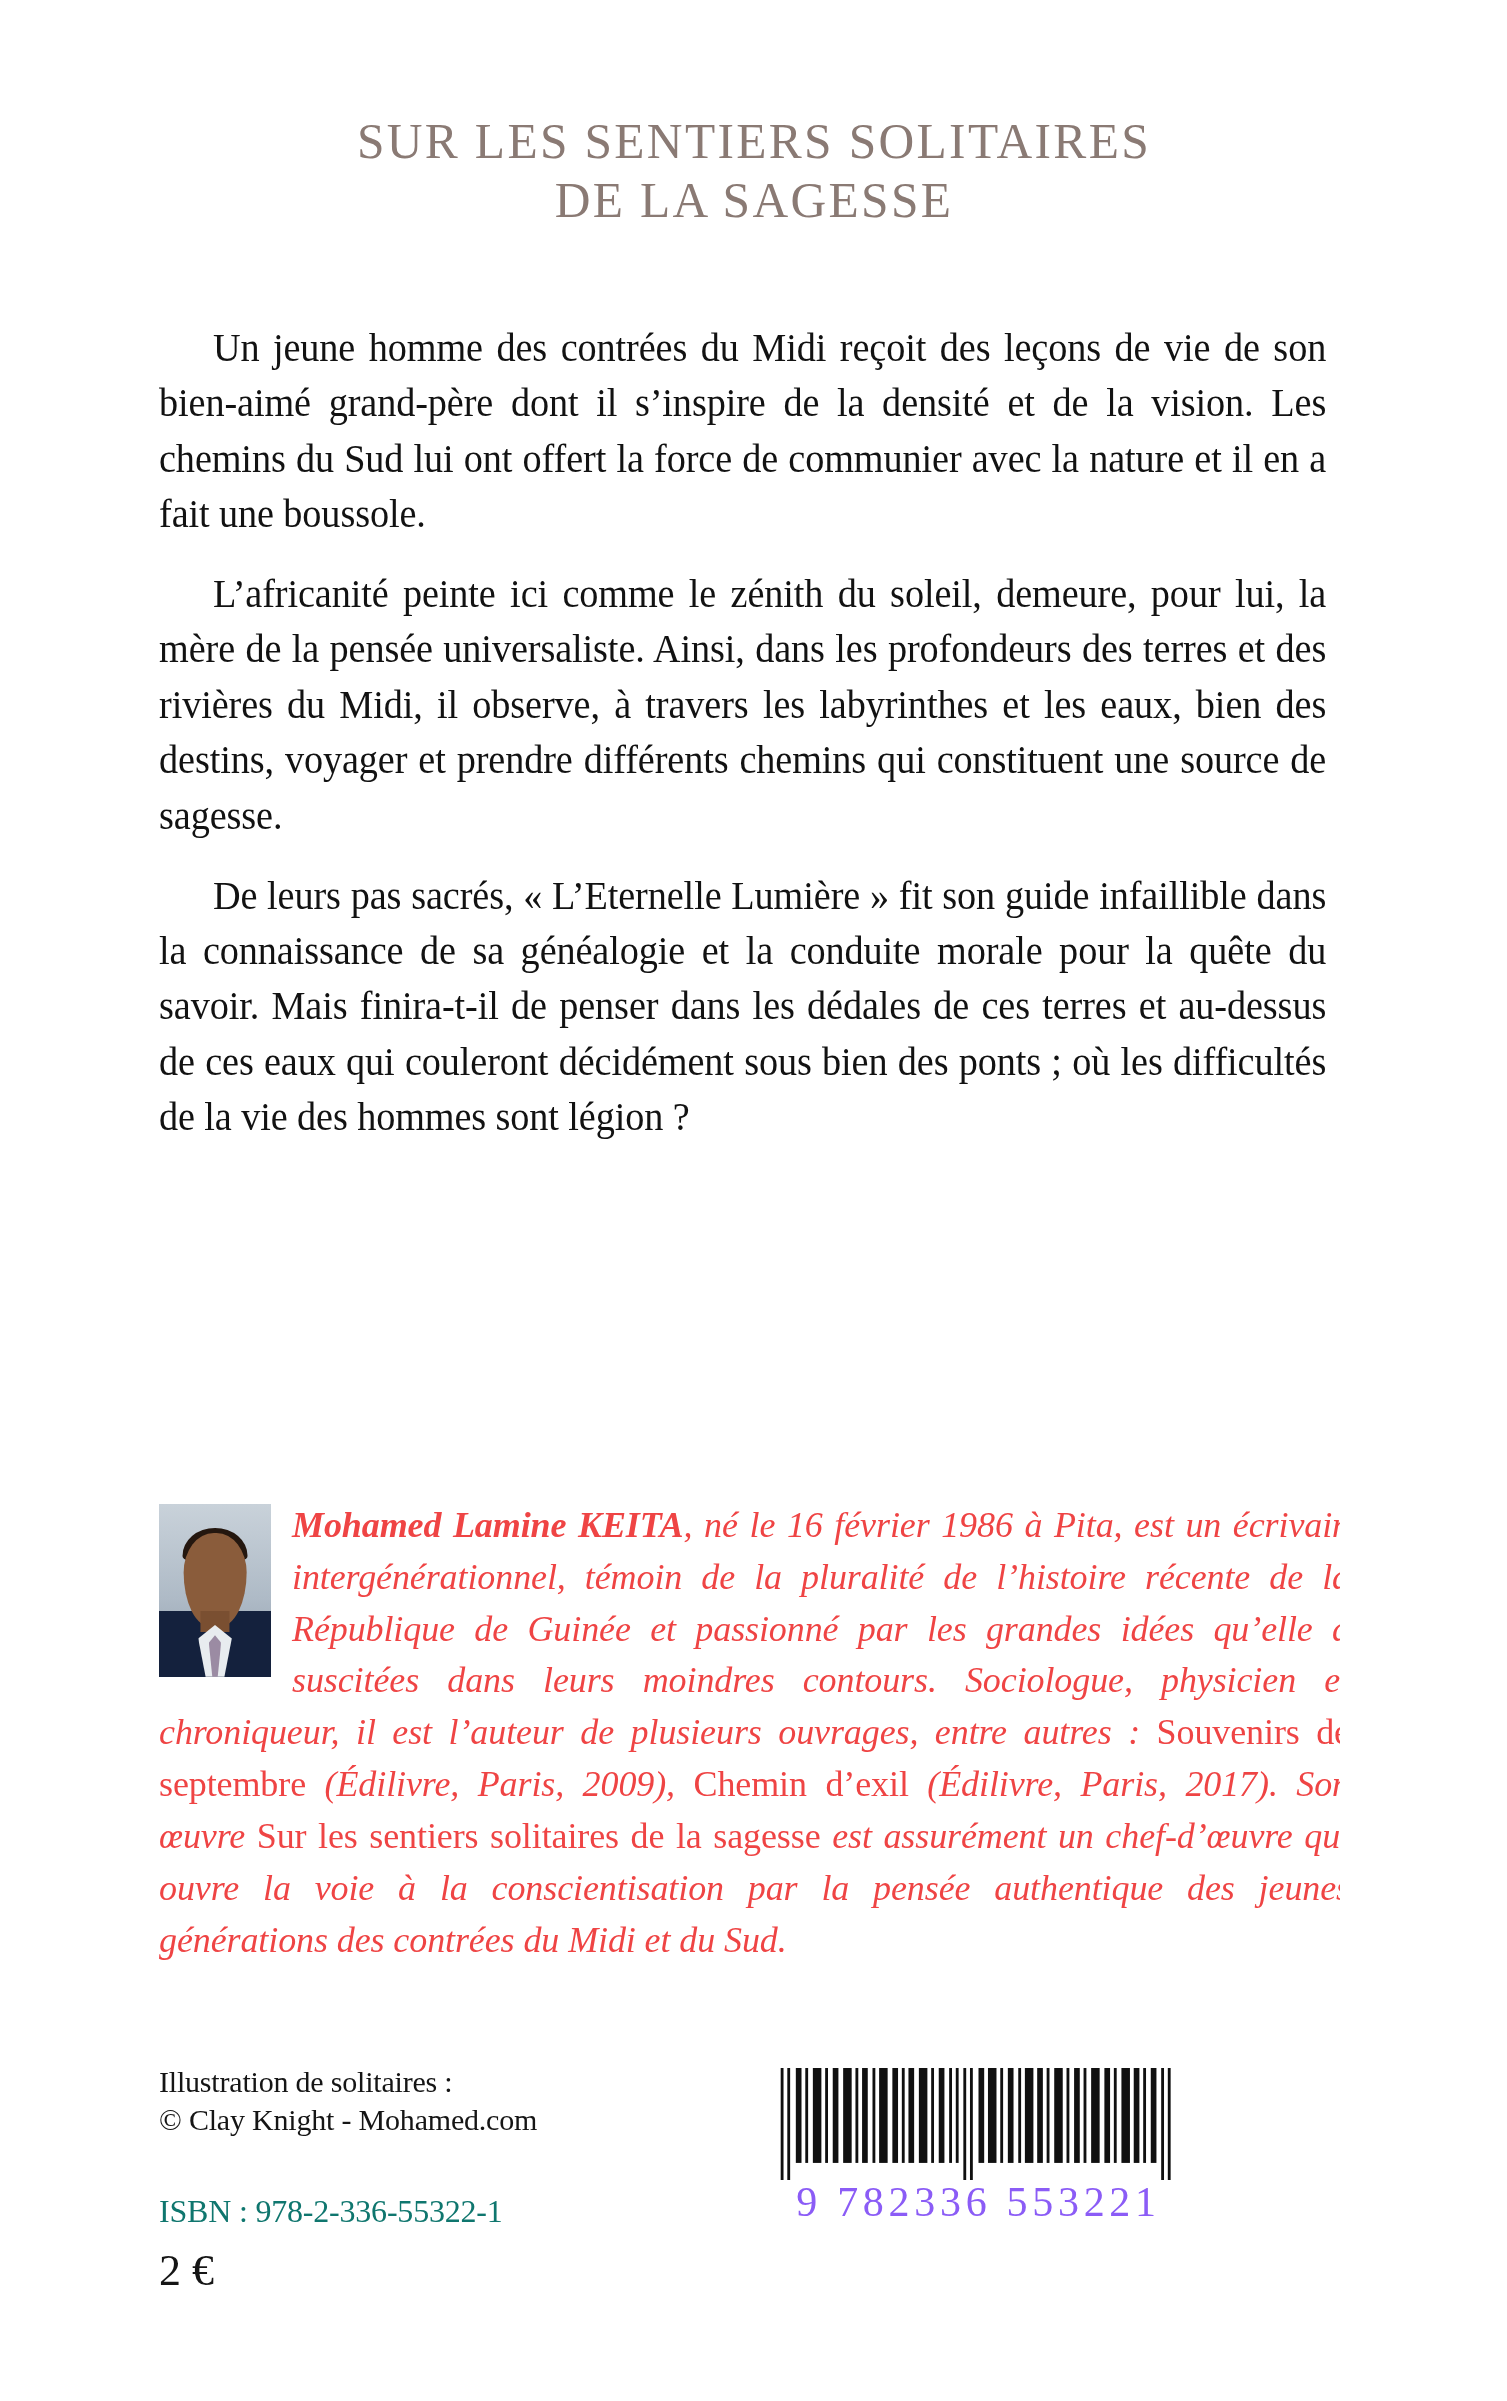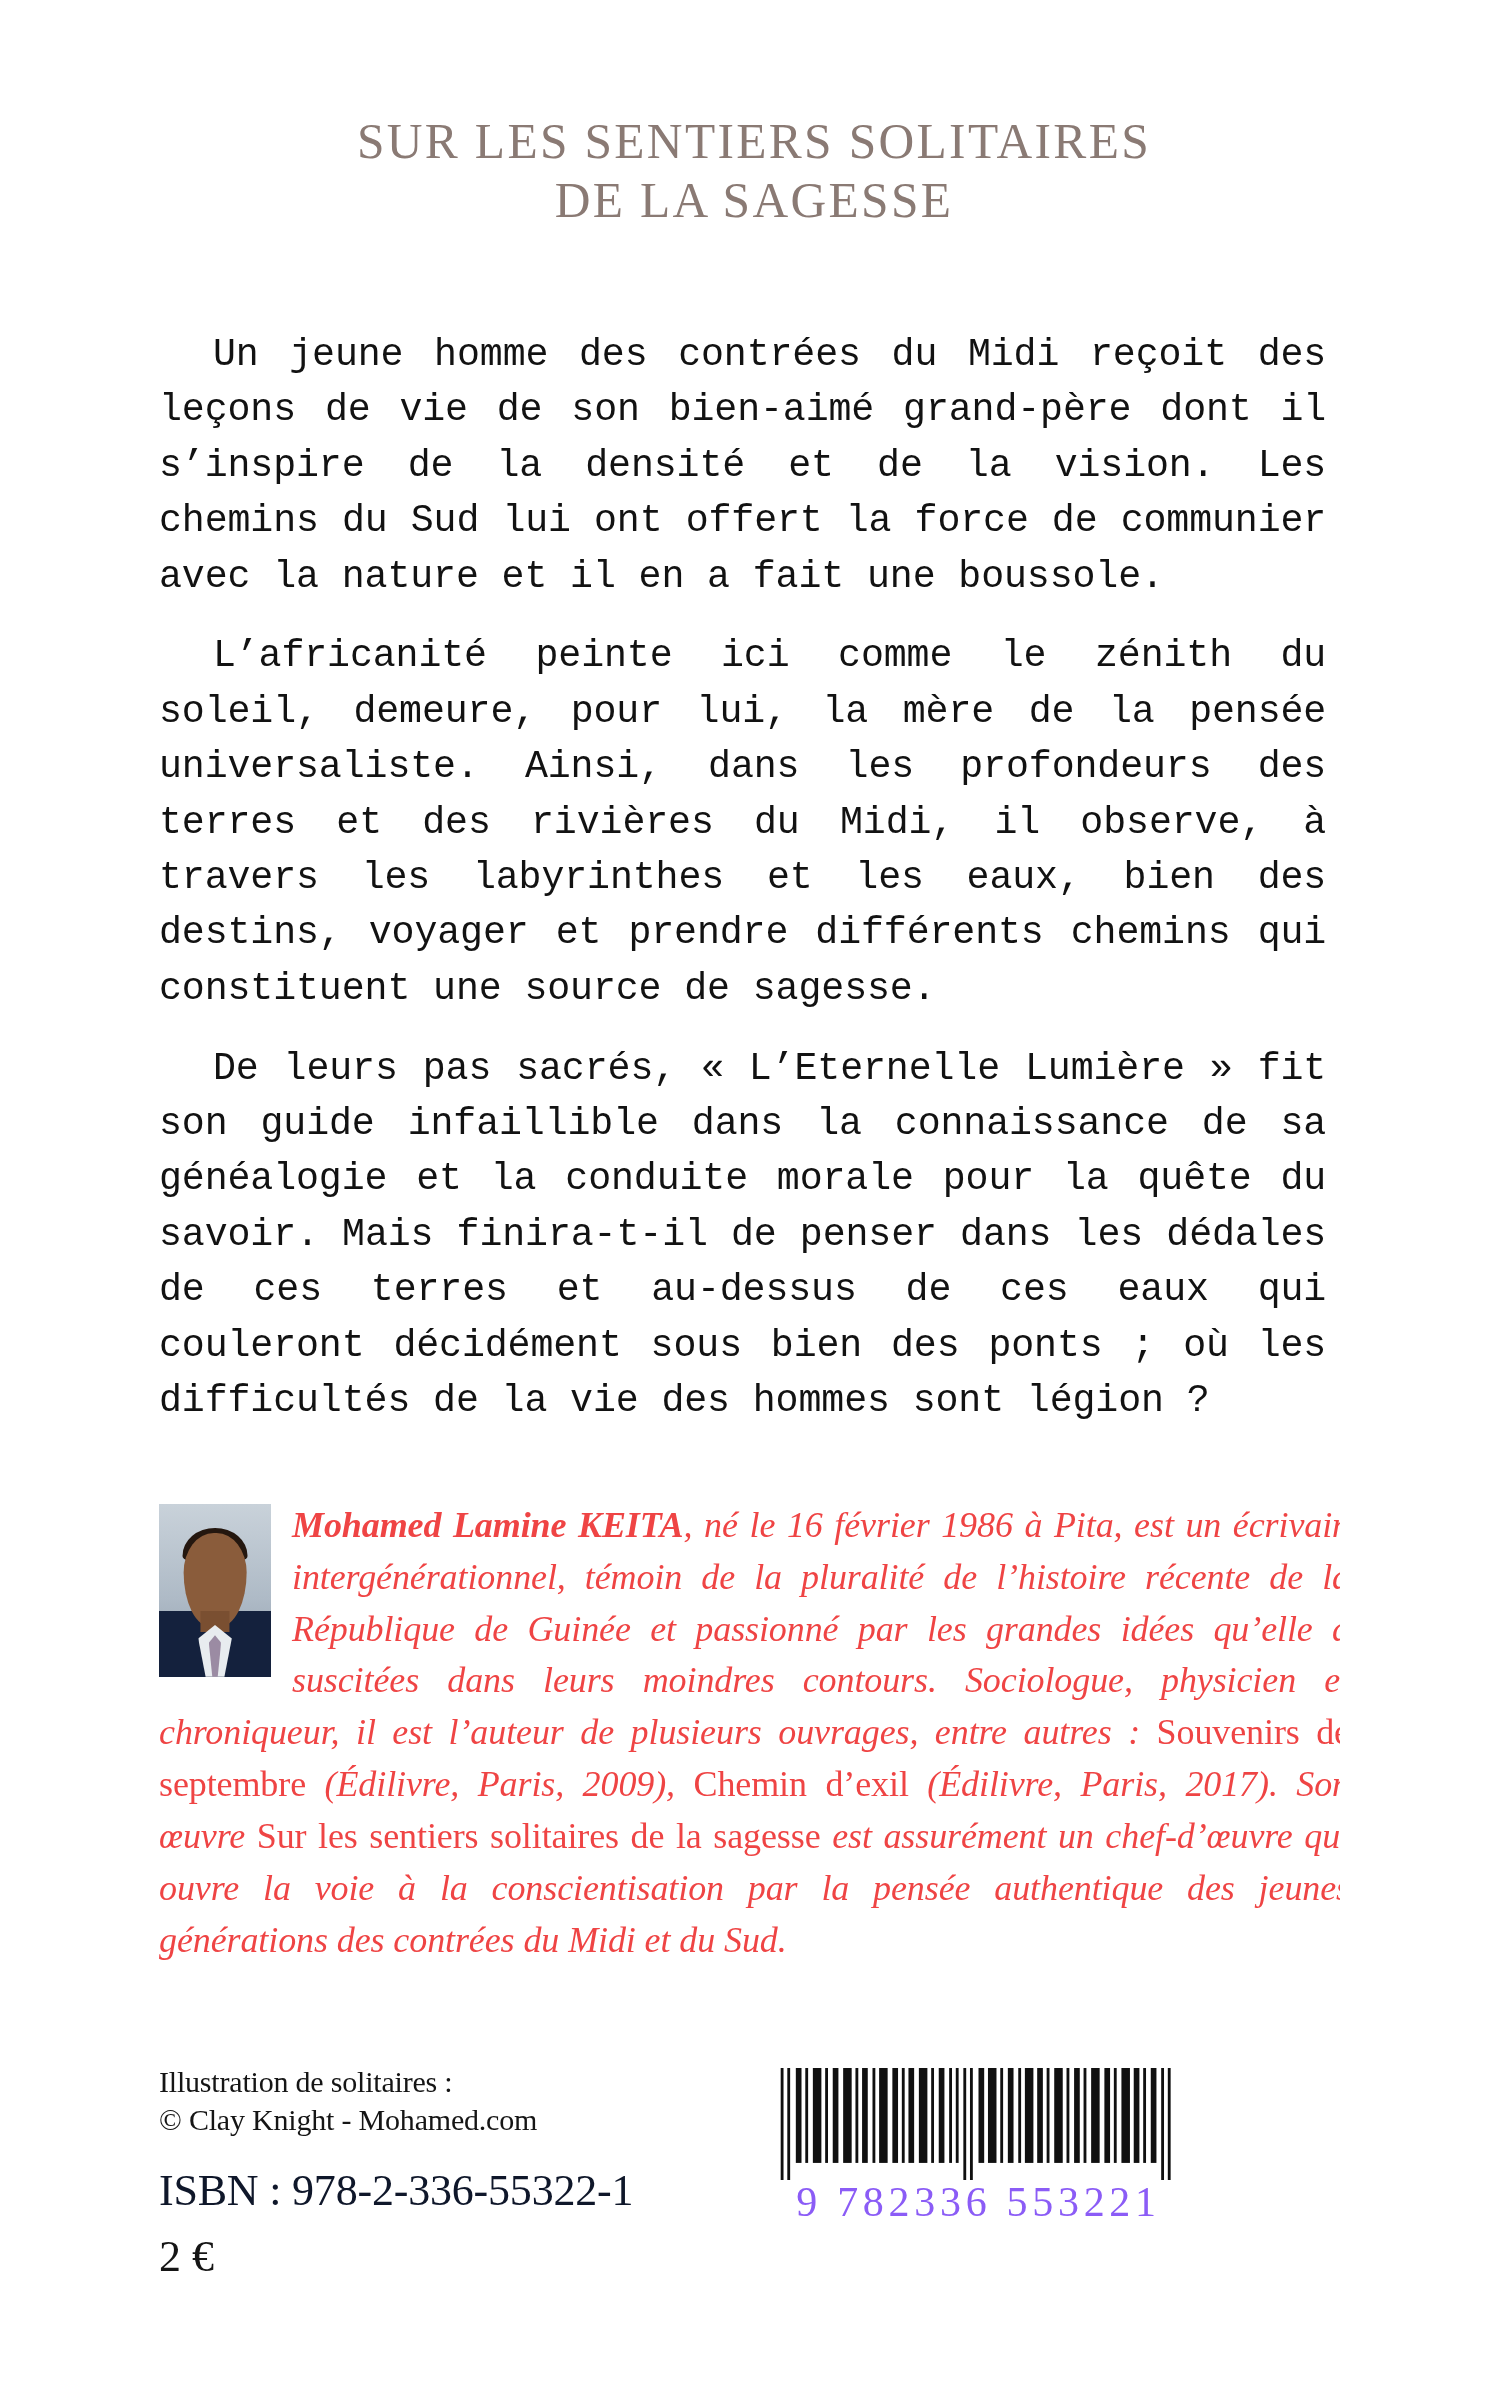--- a/index.html
+++ b/index.html
@@ -34,23 +34,22 @@
     letter-spacing: 2.4px;
     line-height: 1.16;
     font-weight: 400;
     transform: scaleX(0.97);
   }
 
   
   .body-block {
     position: absolute;
     left: 159px;
-    top: 328px;
+    top: 320px;
     width: 1191px;
-    font-family: Liberation Mono, monospace;
   }
   .para {
     margin: 0 0 24.6px 0;
     text-align: justify;
     text-indent: 55px;
     font-size: 39px;
     line-height: 1.42;
     letter-spacing: -0.1px;
     transform: scaleX(0.98);
     transform-origin: left top;
@@ -150,24 +149,24 @@
     top: 2063px;
     width: 1191px;
   }
   .credit {
     font-size: 30px;
     line-height: 1.28;
     color: #151515;
     letter-spacing: -0.2px;
   }
   .isbn {
-    margin-top: 25px;
-    font-size: 44px;
+    margin-top: 53px;
+    font-size: 32px;
     letter-spacing: -0.2px;
-    color: #0f172a;
+    color: #0f766e;
   }
   .price {
     margin-top: 15px;
     font-size: 44px;
     letter-spacing: 0px;
     color: #151515;
   }
 
   
   .barcode-area {

